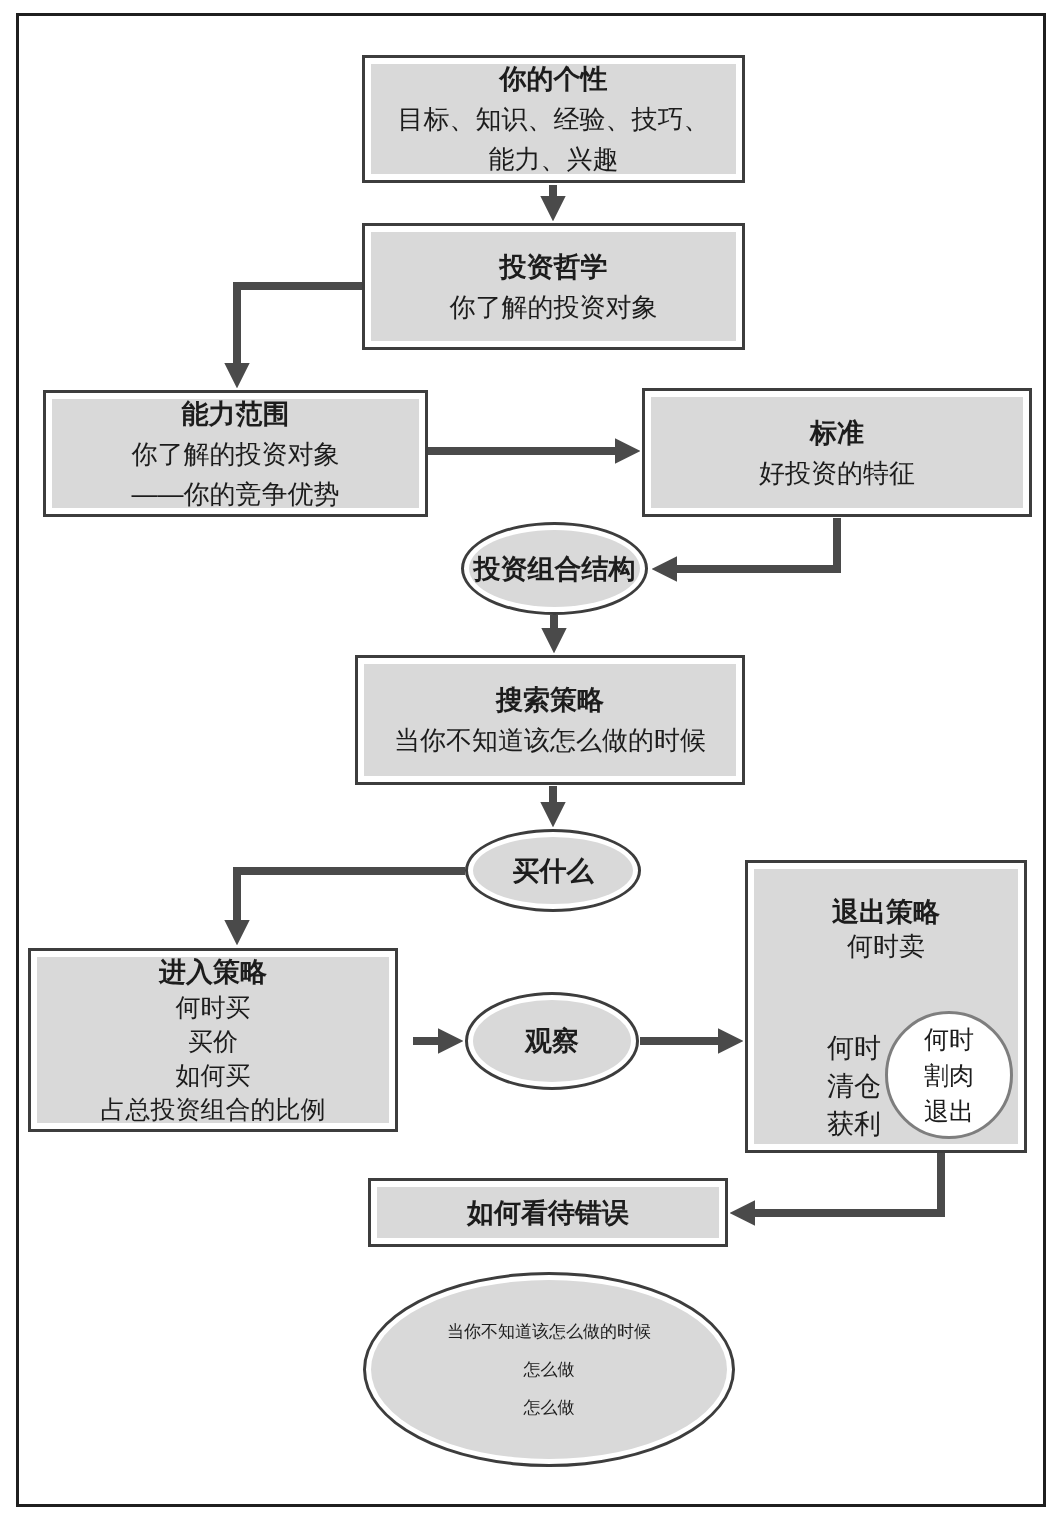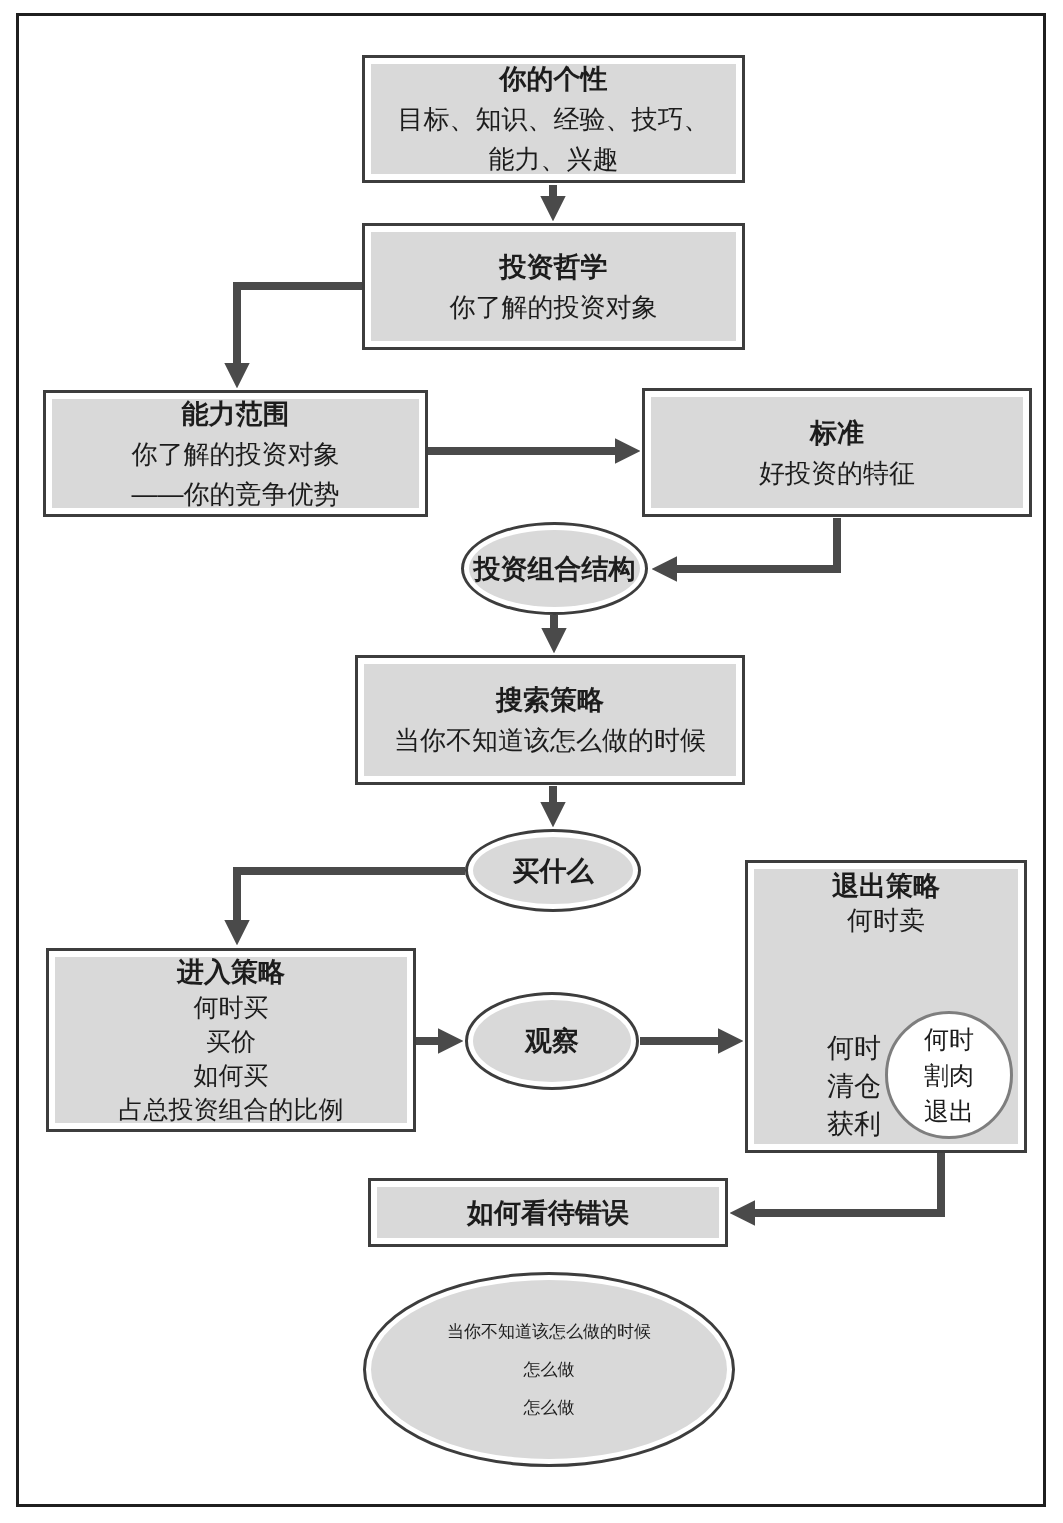--- a/index.html
+++ b/index.html
@@ -147,38 +147,38 @@
       <div class="l">当你不知道该怎么做的时候</div>
     </div>
   </div>
 
   <div class="ellipse" style="left:465px;top:829px;width:176px;height:83px">
     <div class="inner">
       <div class="el-label">买什么</div>
     </div>
   </div>
 
-  <div class="box" style="left:46px;top:948px;width:370px;height:184px">
+  <div class="box" style="left:28px;top:948px;width:370px;height:184px">
     <div class="inner">
       <div class="t" style="line-height:36px">进入策略</div>
       <div class="l-tight">何时买</div>
       <div class="l-tight">买价</div>
       <div class="l-tight">如何买</div>
       <div class="l-tight">占总投资组合的比例</div>
     </div>
   </div>
 
   <div class="ellipse" style="left:465px;top:992px;width:174px;height:98px">
     <div class="inner">
       <div class="el-label">观察</div>
     </div>
   </div>
 
   <div class="box" style="left:745px;top:860px;width:282px;height:293px">
-    <div class="inner" style="justify-content:flex-start;padding-top:0;position:relative;">
+    <div class="inner" style="justify-content:flex-start;padding-top:26px;position:relative;">
       <div class="t" style="line-height:34px">退出策略</div>
       <div class="l" style="line-height:34px">何时卖</div>
       <div class="exit-left-text">
         <div>何时</div>
         <div>清仓</div>
         <div>获利</div>
       </div>
       <div class="exit-circle">
         <div class="cl">何时</div>
         <div class="cl">割肉</div>

